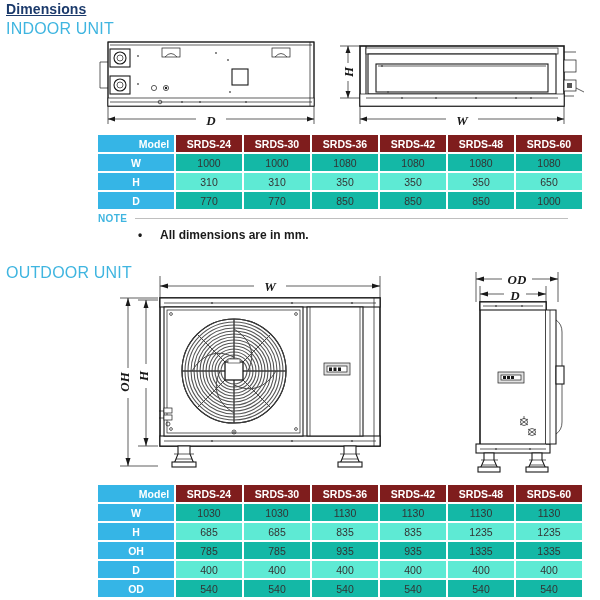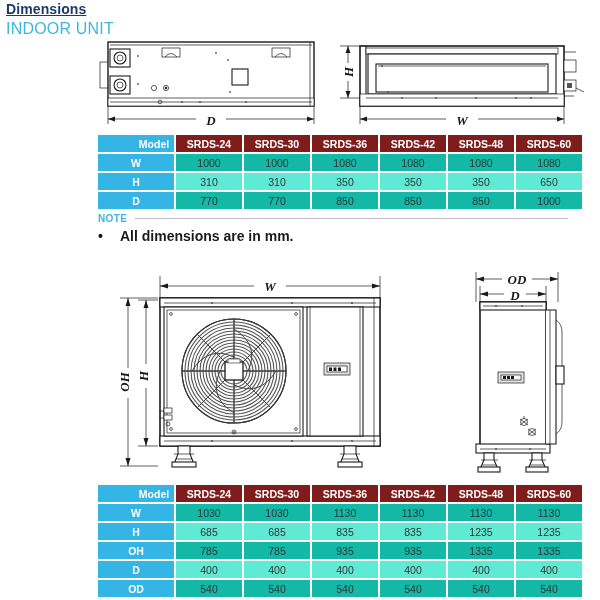--- a/index.html
+++ b/index.html
@@ -58,22 +58,22 @@
   
   .note-wrap { position: absolute; left: 98px; top: 213px; width: 470px; }
   .note-label {
     font-size: 10px; font-weight: bold; color: #3fb5e0;
     letter-spacing: .4px; float: left; margin-right: 8px;
   }
   .note-rule {
     border-top: 1px solid #bfbfbf; margin-top: 5px; overflow: hidden;
   }
   .note-item {
-    clear: both; padding-top: 4px; font-size: 14px;
-    color: #1a1a1a; font-weight: bold;
+    clear: both; padding-top: 4px; font-size: 12px;
+    color: #1a1a1a; font-weight: bold; margin-left: 40px;
   }
   .note-bullet { display: inline-block; width: 22px; text-align: left; }
 
   
   .draw { position: absolute; }
   #indoor-plan { left: 96px; top: 36px; }
   #indoor-front { left: 326px; top: 36px; }
   #outdoor-front { left: 112px; top: 268px; }
   #outdoor-side { left: 432px; top: 262px; }
 
@@ -90,20 +90,21 @@
     font-size: 13px; fill: #1a1a1a;
   }
 </style>
 </head>
 <body>
 
 <div class="page">
 
   <div class="doc-title">Dimensions</div>
   <div class="section-title" id="indoor-title">INDOOR UNIT</div>
+  <div class="section-title" id="outdoor-title">OUTDOOR UNIT</div>
 
   <div class="draw" id="indoor-plan">
     <svg width="228" height="94" viewBox="0 0 228 94">
 
       <rect x="12" y="6" width="206" height="64" class="ln-med fillw"></rect>
       <rect x="12" y="6" width="206" height="64" class="ln-thin" fill="none"></rect>
 
       <line x1="14" y1="9" x2="216" y2="9" class="ln-thin"></line>
 
       <rect x="12" y="62" width="206" height="8" class="ln-thin fillw"></rect>

